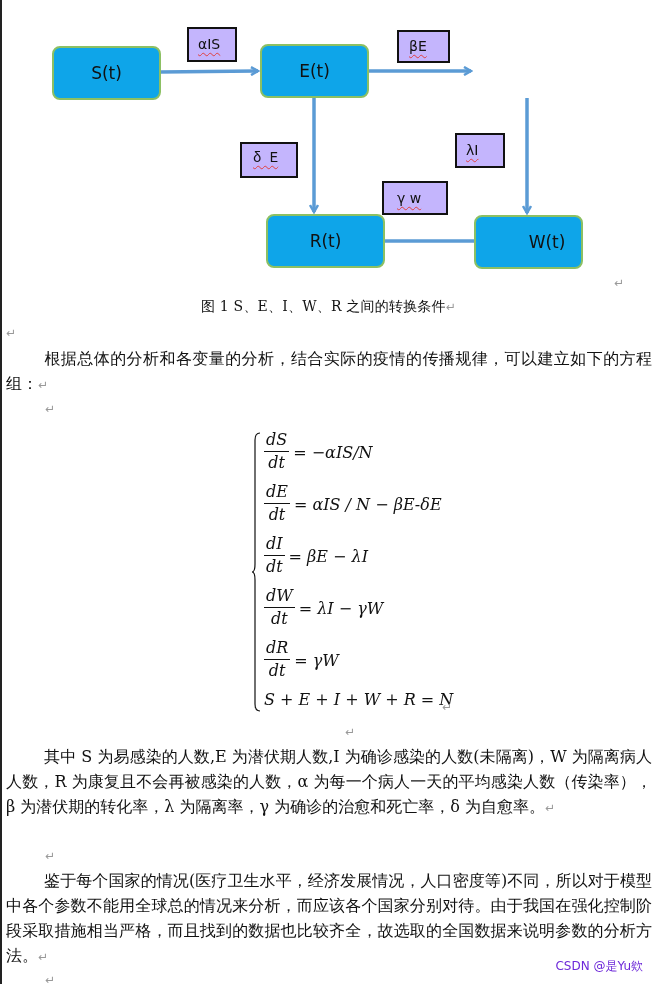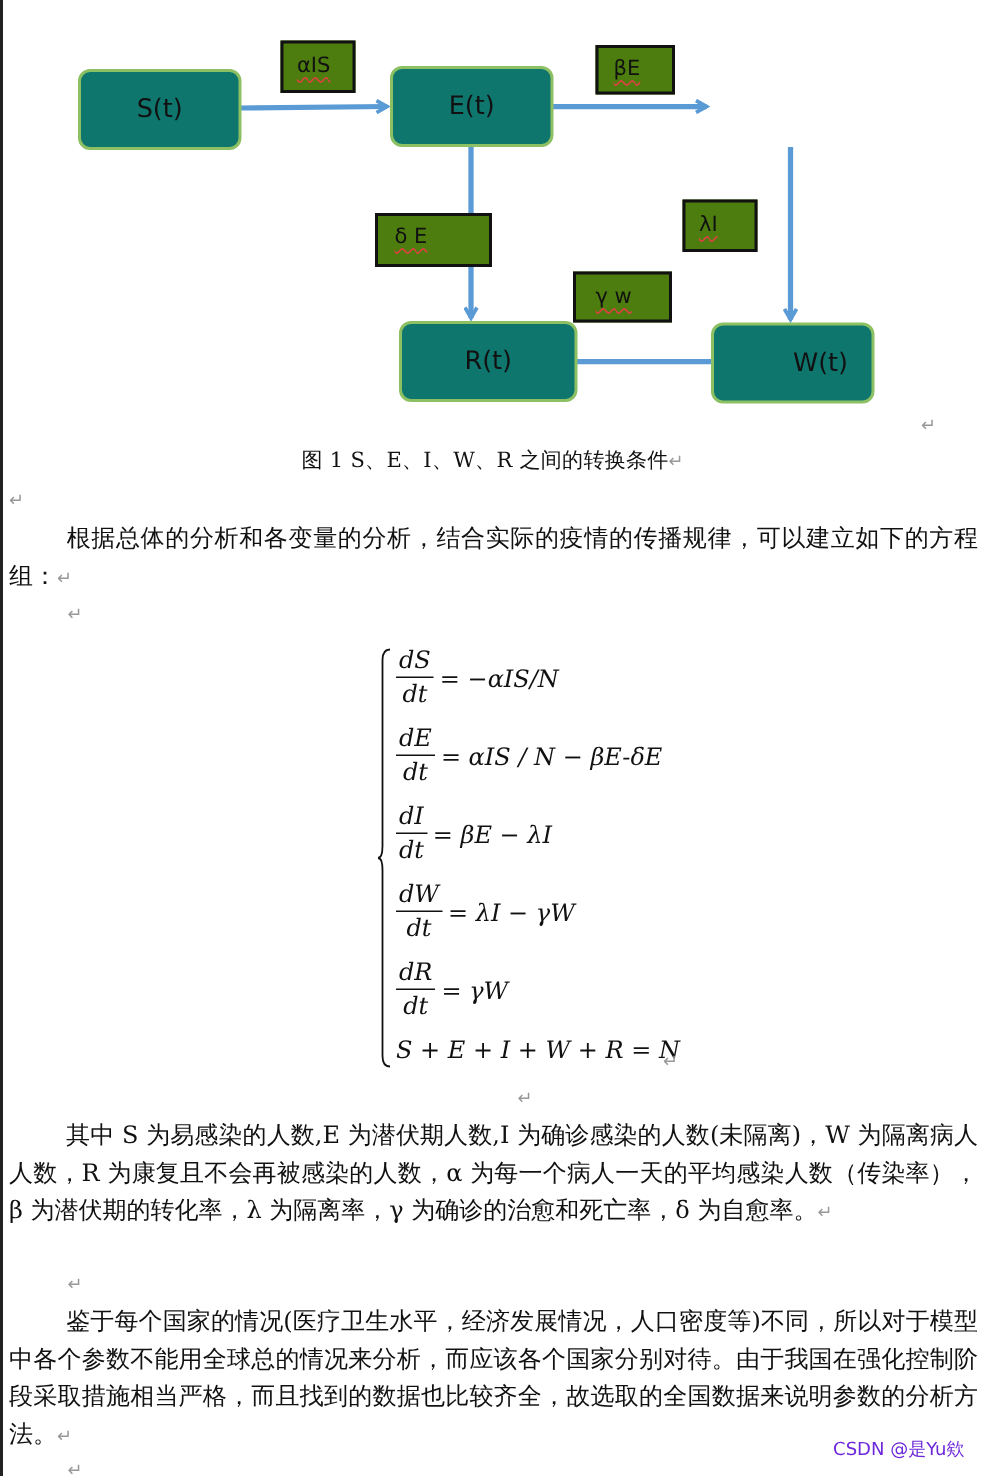--- a/index.html
+++ b/index.html
@@ -3,23 +3,23 @@
 <meta charset="utf-8">
 <style>
   html, body { margin: 0; padding: 0; background: #ffffff; }
   body { width: 657px; height: 984px; position: relative; overflow: hidden;
          font-family: "DejaVu Serif", "Liberation Serif", serif; color: #111; }
   .page-border { position: absolute; left: 0; top: 0; width: 2px; height: 984px; background: #222; }
 
   
   .diagram { position: absolute; left: 0; top: 0; width: 657px; height: 290px; }
   .node { position: absolute; box-sizing: border-box; border: 2px solid #8cc063; border-radius: 8px;
-          background: #0f766e; display: flex; align-items: center; justify-content: center;
+          background: #0ea5e9; display: flex; align-items: center; justify-content: center;
           font-family: "DejaVu Sans", "Liberation Sans", sans-serif; font-size: 17px; color: #111; }
-  .lbl { position: absolute; box-sizing: border-box; border: 2px solid #111; background: #4d7c0f;
+  .lbl { position: absolute; box-sizing: border-box; border: 2px solid #111; background: #c4b5fd;
          font-family: "DejaVu Sans", "Liberation Sans", sans-serif; font-size: 14px; color: #111; padding-left: 46px; }
   .lbl span { position: absolute; text-decoration: underline wavy #e04040; text-decoration-thickness: 1px;
               text-underline-offset: 3px; }
   svg.arrows { position: absolute; left: 0; top: 0; }
 
   .caption { position: absolute; left: 0; width: 657px; top: 298px; text-align: center;
              font-size: 14px; letter-spacing: 0.2px; }
   .mark { color: #999; font-family: "DejaVu Sans", sans-serif; font-size: 12px; }
   .para { position: absolute; left: 6px; width: 646px; font-size: 16px; line-height: 25px;
           text-align: justify; }
@@ -68,21 +68,21 @@
   <div class="node" style="left:260px;top:44px;width:109px;height:54px;">E(t)</div>
   <div class="node" style="left:266px;top:214px;width:119px;height:54px;">R(t)</div>
   <div class="node" style="left:474px;top:215px;width:109px;height:54px;padding-left:37px;">W(t)</div>
 
   <div class="lbl" style="left:187px;top:27px;width:50px;height:35px;">
     <span style="left:9px;top:7px;">αIS</span>
   </div>
   <div class="lbl" style="left:397px;top:30px;width:53px;height:33px;">
     <span style="left:10px;top:6px;">βE</span>
   </div>
-  <div class="lbl" style="left:250px;top:142px;width:78px;height:36px;">
+  <div class="lbl" style="left:240px;top:142px;width:58px;height:36px;font-family:Liberation Mono, monospace;">
     <span style="left:11px;top:6px;">δ E</span>
   </div>
   <div class="lbl" style="left:455px;top:133px;width:49px;height:35px;">
     <span style="left:9px;top:7px;">λI</span>
   </div>
   <div class="lbl" style="left:382px;top:181px;width:66px;height:34px;">
     <span style="left:13px;top:7px;">γ w</span>
   </div>
 
   <span class="lone" style="left:614px;top:276px;">↵</span>

